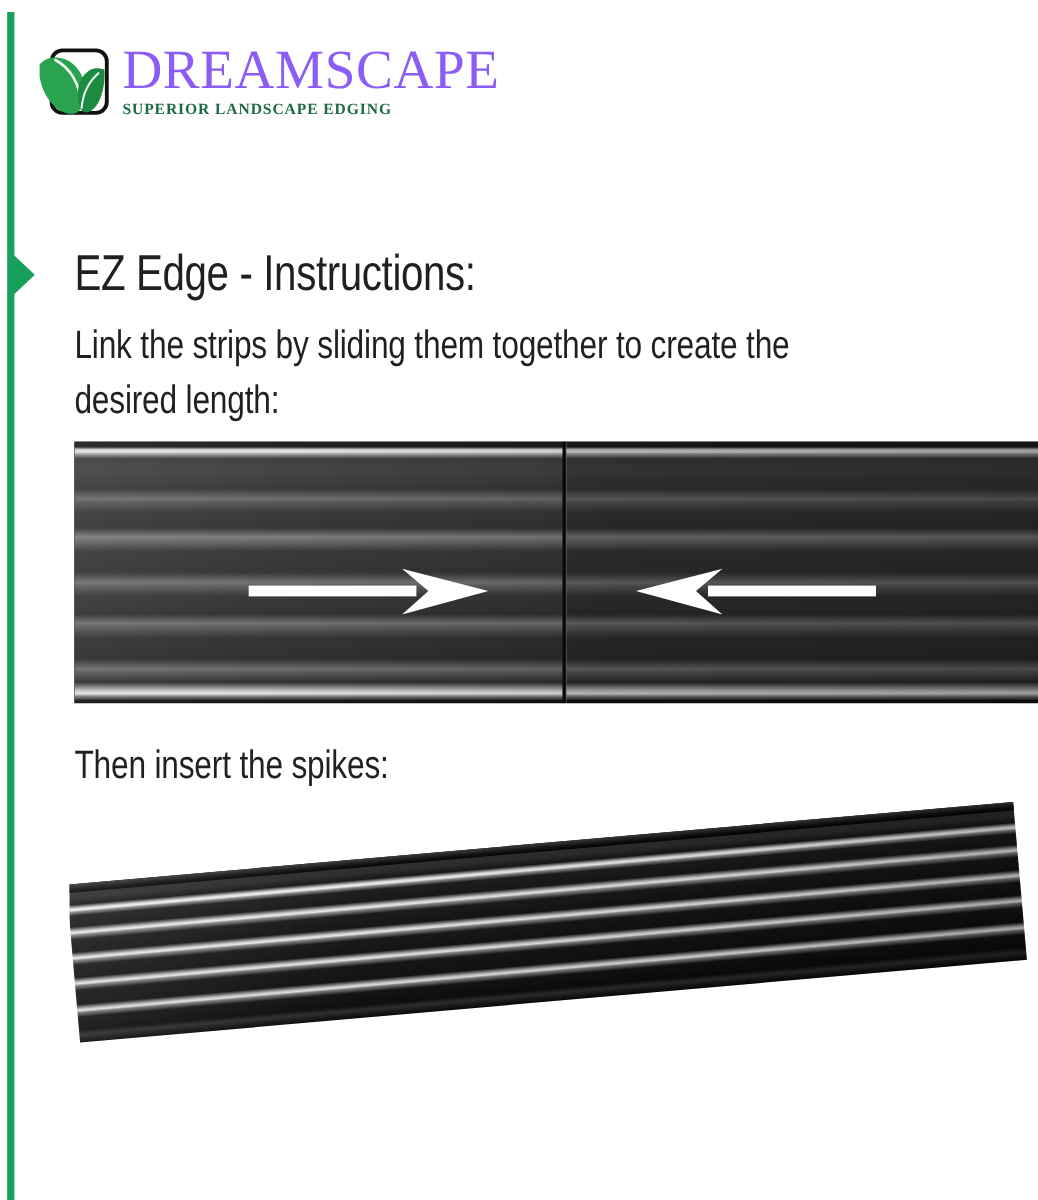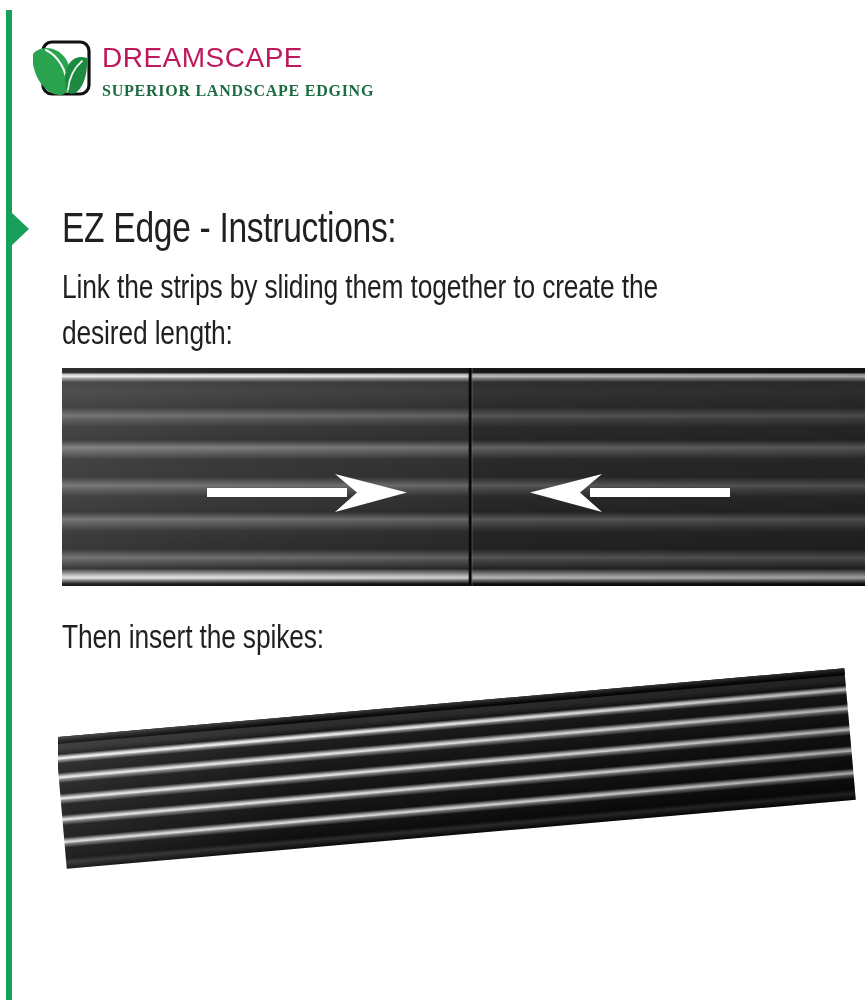--- a/index.html
+++ b/index.html
@@ -58,31 +58,31 @@
   }
   .logo-mark svg { display: block; }
 
   .logo-text {
     position: absolute;
     left: 72px;
     top: 0px;
     width: 330px;
   }
   .brand-name {
-    font-family: Liberation Sans, sans-serif;
-    font-size: 28px;
+    font-family: Liberation Serif, serif;
+    font-size: 46px;
     line-height: 44px;
     font-weight: 400;
-    color: #be185d;
+    color: #8b5cf6;
     letter-spacing: 0.5px;
     white-space: nowrap;
   }
   .brand-tagline {
     font-family: "Liberation Serif", serif;
-    font-size: 16px;
+    font-size: 13px;
     line-height: 19px;
     font-weight: 700;
     color: #1d6b42;
     letter-spacing: 0.75px;
     white-space: nowrap;
     margin-top: 1px;
   }
 
   
   .heading {

